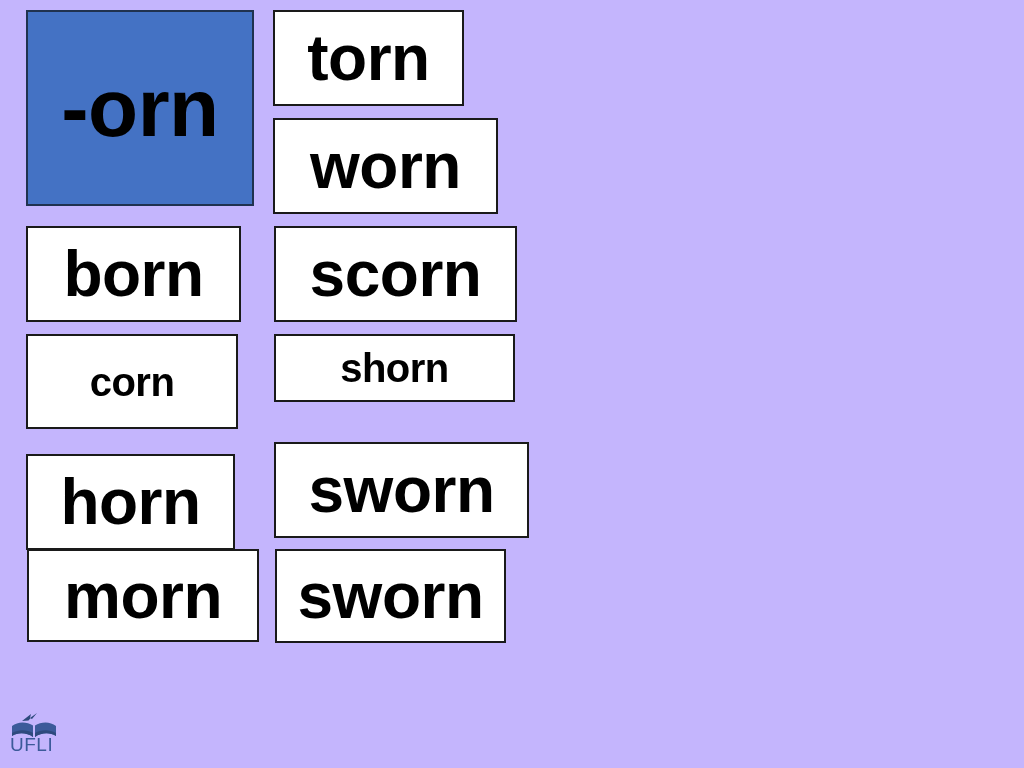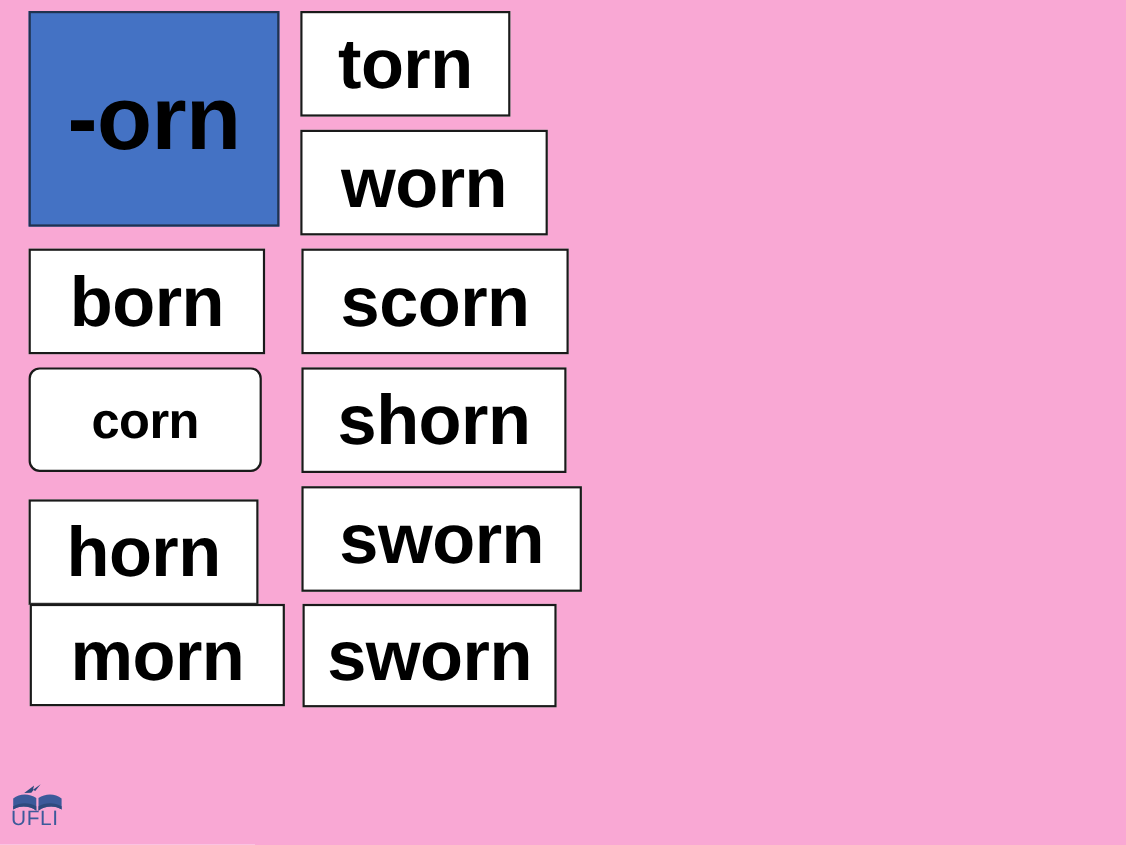--- a/index.html
+++ b/index.html
@@ -12,21 +12,21 @@
     height: 768px;
     background: #ffffff;
     font-family: "Liberation Sans", sans-serif;
     overflow: hidden;
   }
 
   #slide {
     position: relative;
     width: 1024px;
     height: 768px;
-    background: #f9a8d4;
+    background: #c4b5fd;
   }
 
   
   .card {
     position: absolute;
     box-sizing: border-box;
     background: #ffffff;
     border: 2px solid #1a1a1a;
     display: flex;
     align-items: center;
@@ -44,22 +44,22 @@
     background: #4472C4;
     border: 2px solid #20324f;
   }
 
   
   #card-rime   { left: 26px;  top: 10px;  width: 228px; height: 196px; font-size: 82px; }
   #card-torn   { left: 273px; top: 10px;  width: 191px; height: 96px;  font-size: 64px; }
   #card-worn   { left: 273px; top: 118px; width: 225px; height: 96px;  font-size: 64px; }
   #card-born   { left: 26px;  top: 226px; width: 215px; height: 96px;  font-size: 64px; }
   #card-scorn  { left: 274px; top: 226px; width: 243px; height: 96px;  font-size: 64px; }
-  #card-corn   { left: 26px;  top: 334px; width: 212px; height: 95px;  font-size: 46px; border-radius: 10px; }
-  #card-shorn  { left: 274px; top: 334px; width: 241px; height: 96px;  font-size: 64px; }
+  #card-corn   { left: 26px;  top: 334px; width: 212px; height: 95px;  font-size: 40px; }
+  #card-shorn  { left: 274px; top: 334px; width: 241px; height: 68px;  font-size: 40px; }
   #card-horn   { left: 26px;  top: 454px; width: 209px; height: 96px;  font-size: 64px; }
   #card-sworn  { left: 274px; top: 442px; width: 255px; height: 96px;  font-size: 64px; align-items: center; }
   #card-morn   { left: 27px;  top: 549px; width: 232px; height: 93px;  font-size: 64px; }
   #card-thorn  { left: 275px; top: 549px; width: 231px; height: 94px;  font-size: 64px; }
 
   
   #ufli-logo {
     position: absolute;
     left: 10px;
     top: 712px;

